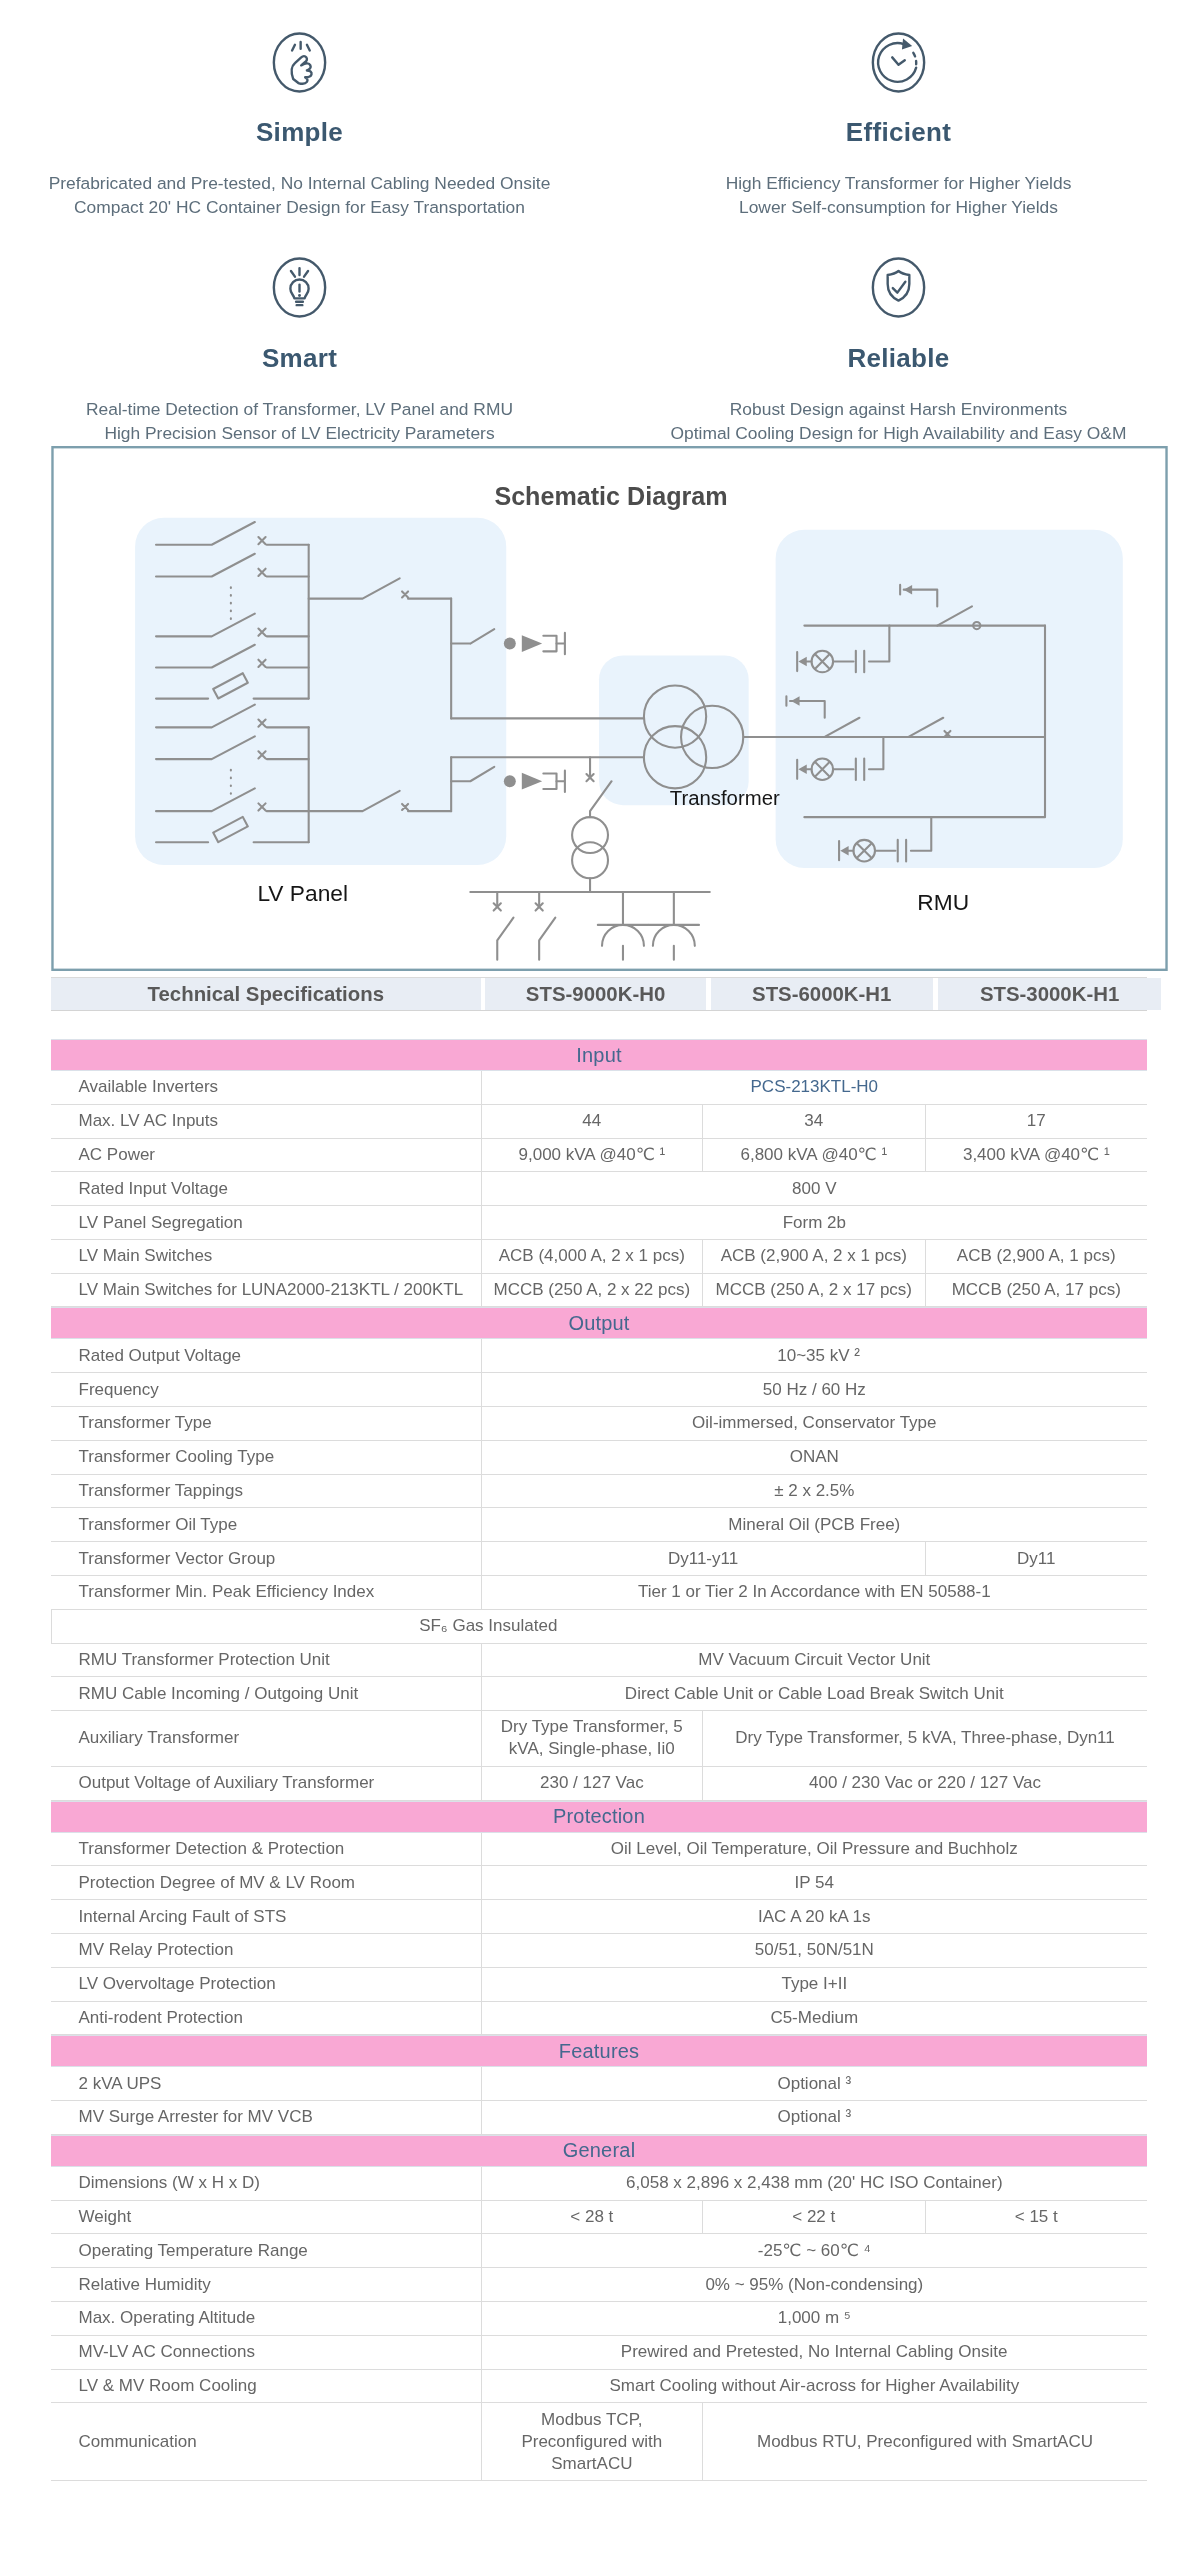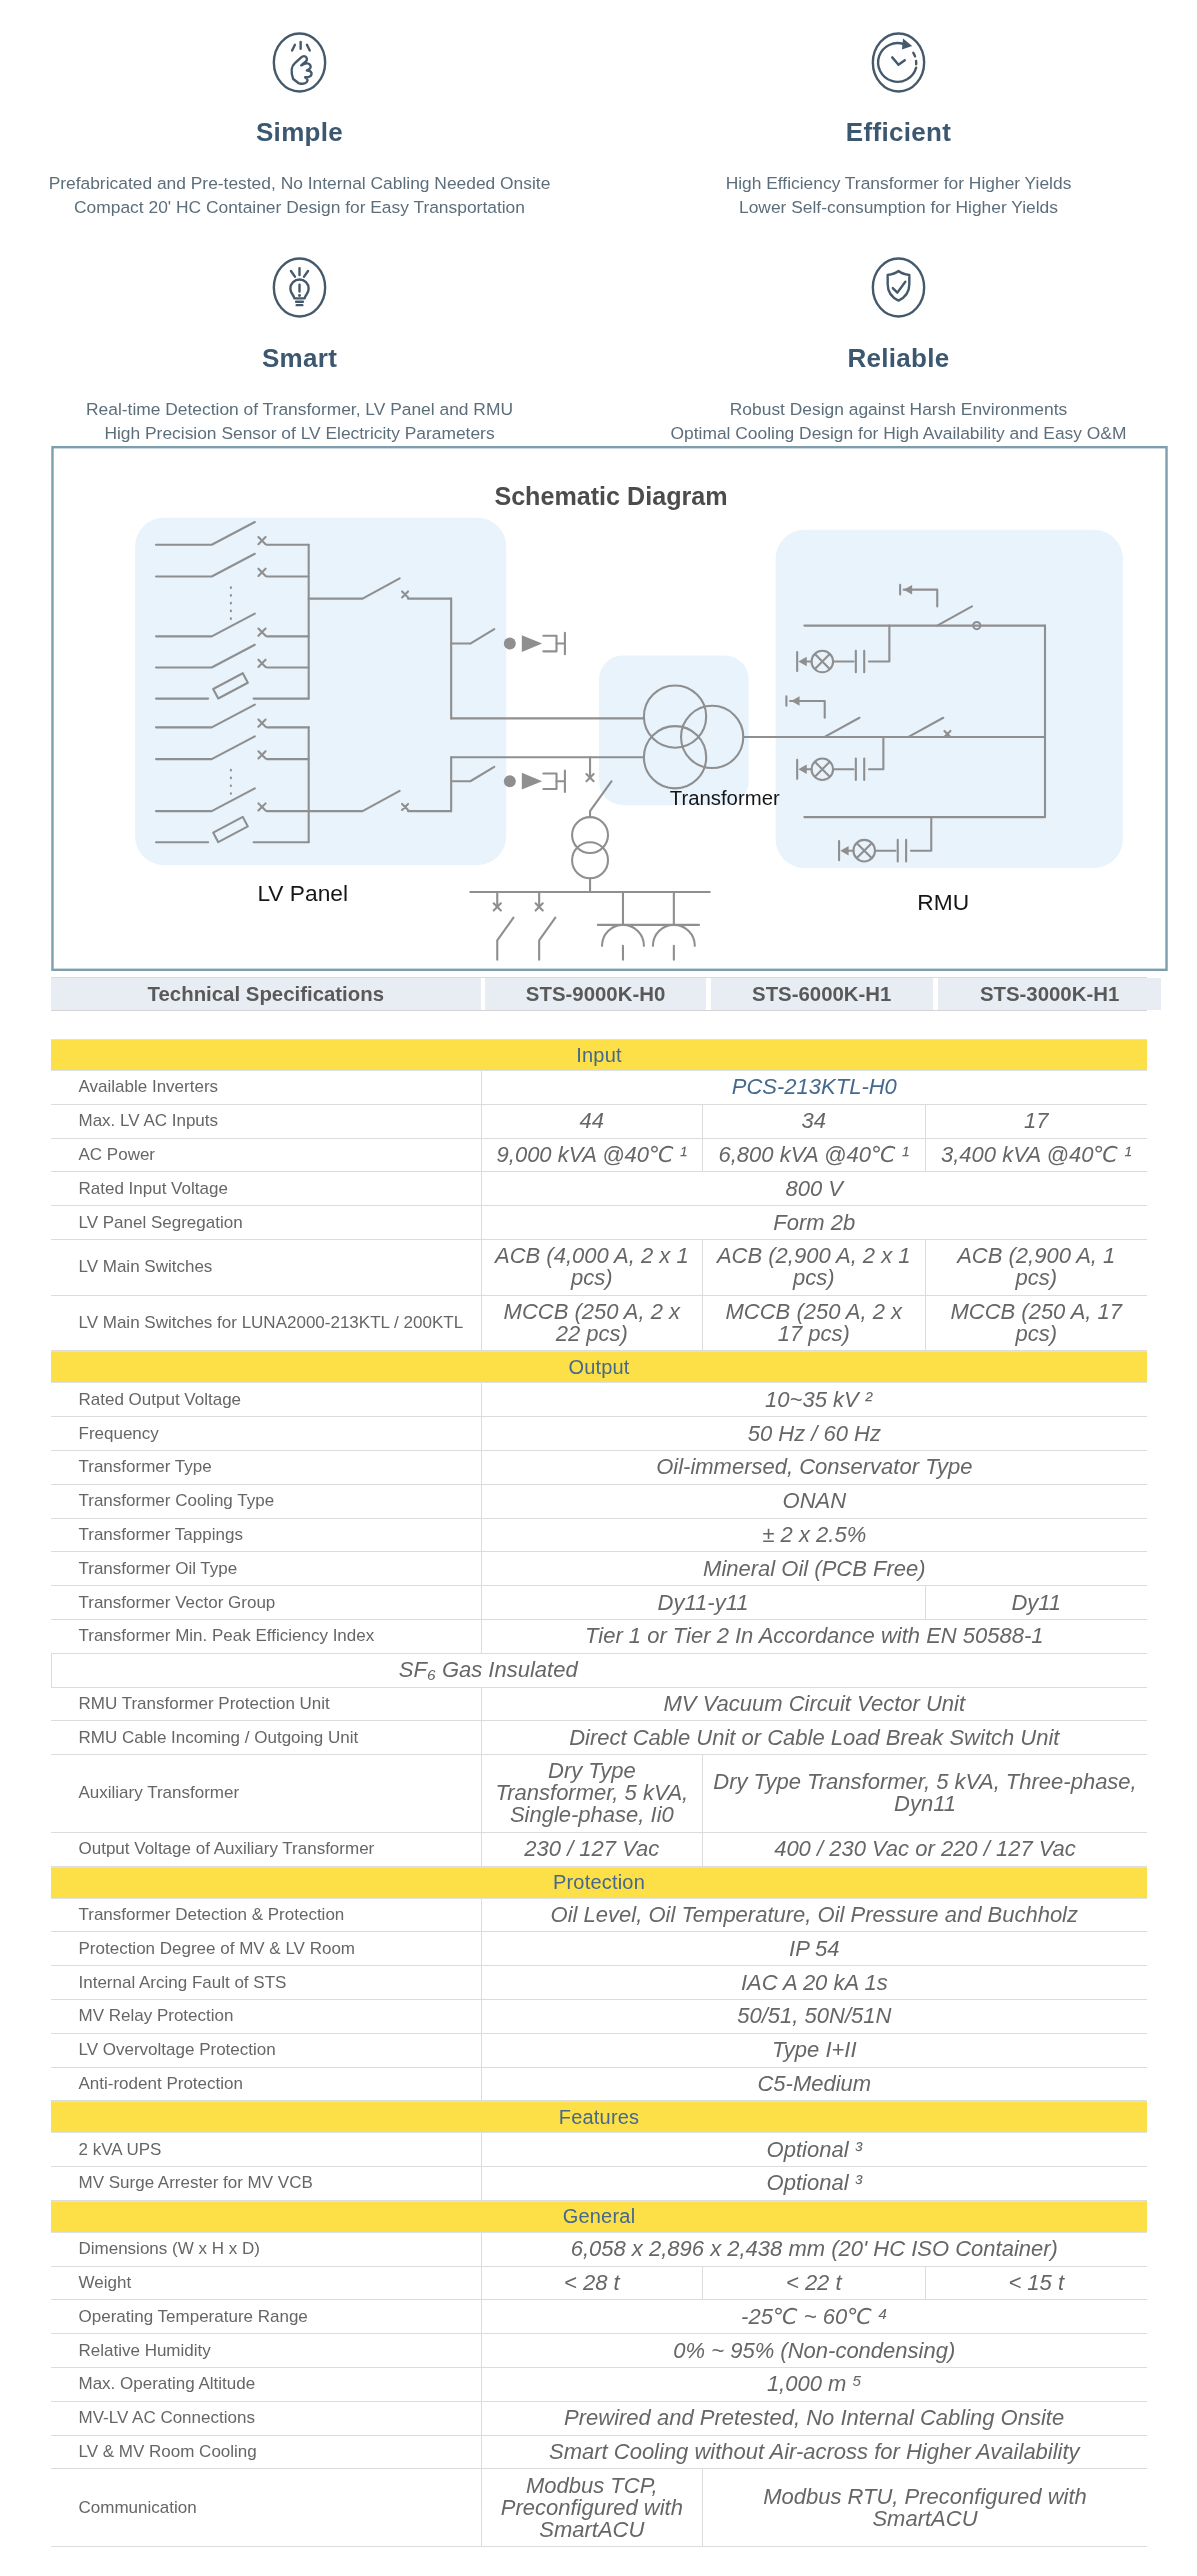--- a/index.html
+++ b/index.html
@@ -23,28 +23,28 @@
   .sch-label{font-family:"Liberation Sans","DejaVu Sans",sans-serif;fill:#161616;}
   .sch-title{font-family:"Liberation Sans","DejaVu Sans",sans-serif;fill:#4c4c4c;font-weight:bold;}
 
   
   .spec-table{margin:23px 0 0 51px;width:1096px;}
   .thead{display:grid;grid-template-columns:39.2% 20.1% 20.3% 20.4%;column-gap:4.8px;
          border-top:1.2px solid #dadada;border-bottom:1.2px solid #d4d4d4;}
   .thead .hcell{background:#e8edf4;height:32px;display:flex;align-items:center;justify-content:center;
                 font-size:20.4px;font-weight:bold;color:#595959;}
   .tbody{margin-top:28px;}
-  .section-band{background:#fde047;border-top:1.2px solid #dbe1e9;border-bottom:1.2px solid #dbe1e9;
+  .section-band{background:#f9a8d4;border-top:1.2px solid #dbe1e9;border-bottom:1.2px solid #dbe1e9;
                 height:30px;display:flex;align-items:center;justify-content:center;
                 font-size:20px;color:#44688e;letter-spacing:0.2px;}
   .spec-row{display:grid;grid-template-columns:39.2% 20.2% 20.3% 20.3%;border-bottom:1.2px solid #dcdcdc;}
   .spec-label{padding:5.4px 12px 5.4px 27.5px;font-size:17px;line-height:22px;color:#666;
               display:flex;align-items:center;justify-content:flex-start;text-align:left;}
-  .spec-value{padding:5.4px 8.4px;font-size:22px;line-height:22px;color:#666;text-align:center;
-              display:flex;align-items:center;justify-content:center;border-left:1.2px solid #dcdcdc;font-style:italic;}
+  .spec-value{padding:5.4px 8.4px;font-size:17px;line-height:22px;color:#666;text-align:center;
+              display:flex;align-items:center;justify-content:center;border-left:1.2px solid #dcdcdc;}
   .spec-value.accent{color:#44688e;}
 </style>
 </head>
 <body>
 
 <div class="page">
 
   <div class="features">
 
     <div class="feature">

